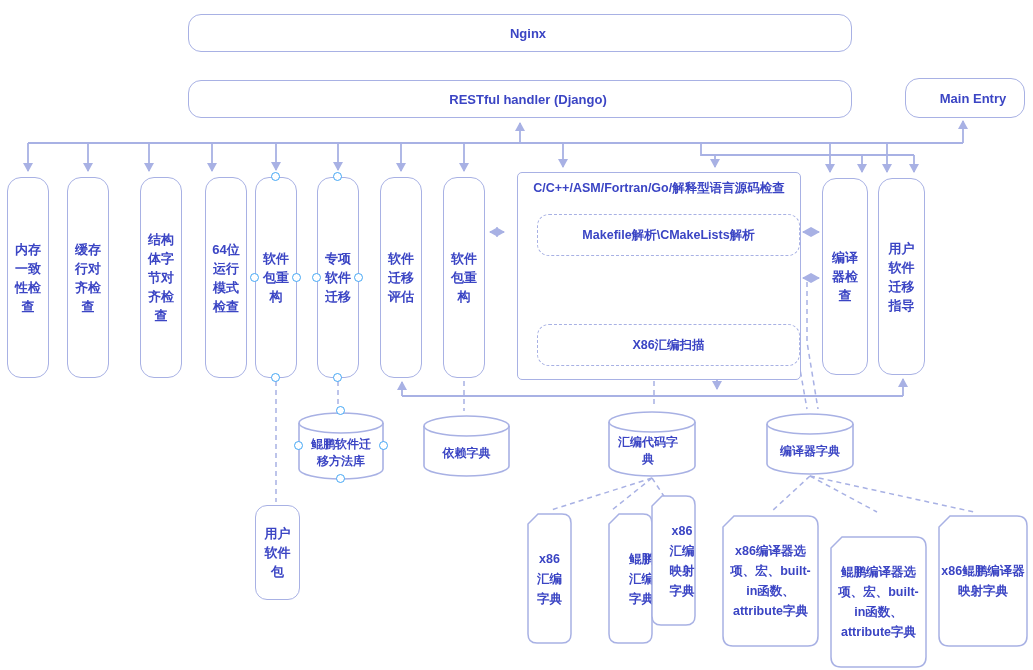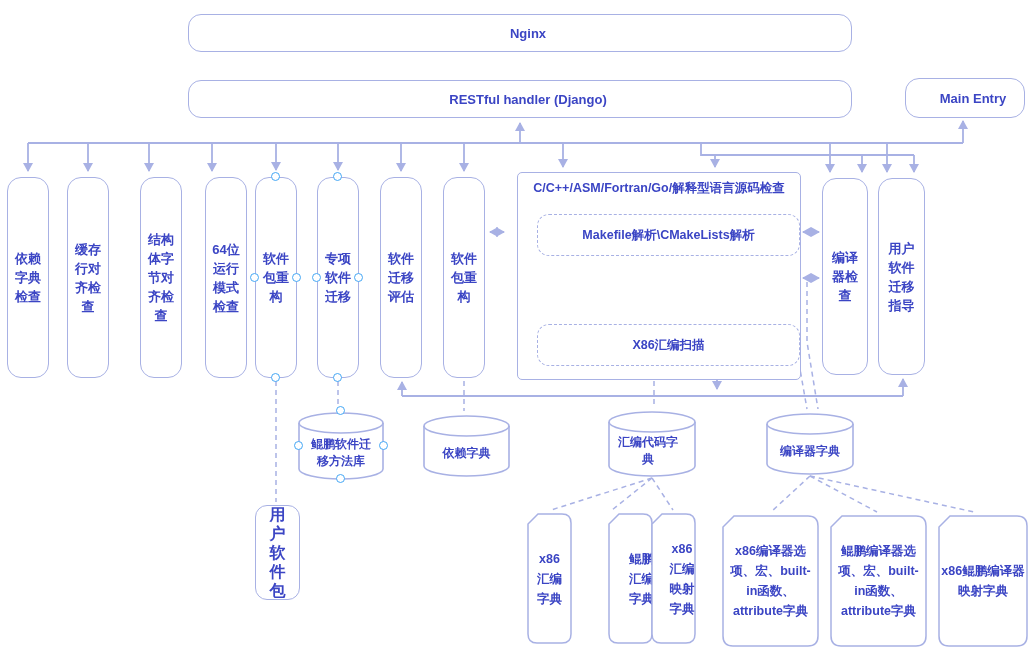--- a/index.html
+++ b/index.html
@@ -122,21 +122,21 @@
     <span>Nginx</span>
   </div>
   <div class="node pill" style="left:188px;top:80px;width:664px;height:38px;">
     <span>RESTful handler (Django)</span>
   </div>
   <div class="node pill" style="left:905px;top:78px;width:120px;height:40px;border-radius:14px;">
     <span>Main Entry</span>
   </div>
 
   <div class="node vbox" style="left:7px;">
-      <span>依赖字典检查</span>
+      <span>内存一致性检查</span>
     </div>
   <div class="node vbox" style="left:67px;">
       <span>缓存行对齐检查</span>
     </div>
   <div class="node vbox" style="left:140px;">
       <span>结构体字节对齐检查</span>
     </div>
   <div class="node vbox" style="left:205px;">
       <span>64位运行模式检查</span>
     </div>
@@ -200,58 +200,58 @@
   <div class="cyl" style="left:766px;top:413px;width:88px;height:62px;">
     <svg width="88" height="62">
       <path d="M1,11 V51 A43,10 0 0 0 87,51 V11" fill="#fff" stroke="#a8b1e4" stroke-width="1.6"></path>
       <ellipse cx="44" cy="11" rx="43" ry="10" fill="#fff" stroke="#a8b1e4" stroke-width="1.6"></ellipse>
     </svg>
     <div class="cyltext">
         <span>编译器字典</span>
       </div>
   </div>
 
-  <div class="node" style="left:255px;top:505px;width:45px;height:95px;border-radius:12px;font-size:16px;line-height:19px;">
+  <div class="node" style="left:255px;top:505px;width:45px;height:95px;border-radius:12px;font-size:13px;line-height:19px;">
     <span class="vt">用户软件包</span>
   </div>
 
   <div class="card cardS" style="left:527px;top:513px;width:45px;height:131px;">
     <svg width="45" height="131">
         <path d="M11,1 H35 Q44,1 44,10 V121 Q44,130 35,130 H10 Q1,130 1,121 V11 Z" fill="#fff" stroke="#a8b1e4" stroke-width="1.5"></path>
       </svg>
     <div class="cardtext">
         <span>x86汇编字典</span>
       </div>
   </div>
   <div class="card cardS" style="left:608px;top:513px;width:67px;height:131px;">
     <svg width="45" height="131">
         <path d="M11,1 H35 Q44,1 44,10 V121 Q44,130 35,130 H10 Q1,130 1,121 V11 Z" fill="#fff" stroke="#a8b1e4" stroke-width="1.5"></path>
       </svg>
     <div class="cardtext">
         <span>鲲鹏汇编字典</span>
       </div>
   </div>
-  <div class="card cardS" style="left:651px;top:513px;width:62px;height:131px;">
+  <div class="card cardS" style="left:651px;top:495px;width:62px;height:131px;">
     <svg width="45" height="131">
         <path d="M11,1 H35 Q44,1 44,10 V121 Q44,130 35,130 H10 Q1,130 1,121 V11 Z" fill="#fff" stroke="#a8b1e4" stroke-width="1.5"></path>
       </svg>
     <div class="cardtext">
         <span>x86汇编映射字典</span>
       </div>
   </div>
 
   <div class="card cardL" style="left:722px;top:515px;width:97px;height:132px;">
     <svg width="97" height="132">
         <path d="M12,1 H86 Q96,1 96,11 V121 Q96,131 86,131 H11 Q1,131 1,121 V12 Z" fill="#fff" stroke="#a8b1e4" stroke-width="1.5"></path>
       </svg>
     <div class="cardtext">
         <span>x86编译器选项、宏、built-in函数、attribute字典</span>
       </div>
   </div>
-  <div class="card cardL" style="left:830px;top:515px;width:97px;height:132px;">
+  <div class="card cardL" style="left:830px;top:536px;width:97px;height:132px;">
     <svg width="97" height="132">
         <path d="M12,1 H86 Q96,1 96,11 V121 Q96,131 86,131 H11 Q1,131 1,121 V12 Z" fill="#fff" stroke="#a8b1e4" stroke-width="1.5"></path>
       </svg>
     <div class="cardtext">
         <span>鲲鹏编译器选项、宏、built-in函数、attribute字典</span>
       </div>
   </div>
   <div class="card cardL" style="left:938px;top:515px;width:90px;height:132px;">
     <svg width="90" height="132">
         <path d="M12,1 H79 Q89,1 89,11 V121 Q89,131 79,131 H11 Q1,131 1,121 V12 Z" fill="#fff" stroke="#a8b1e4" stroke-width="1.5"></path>

